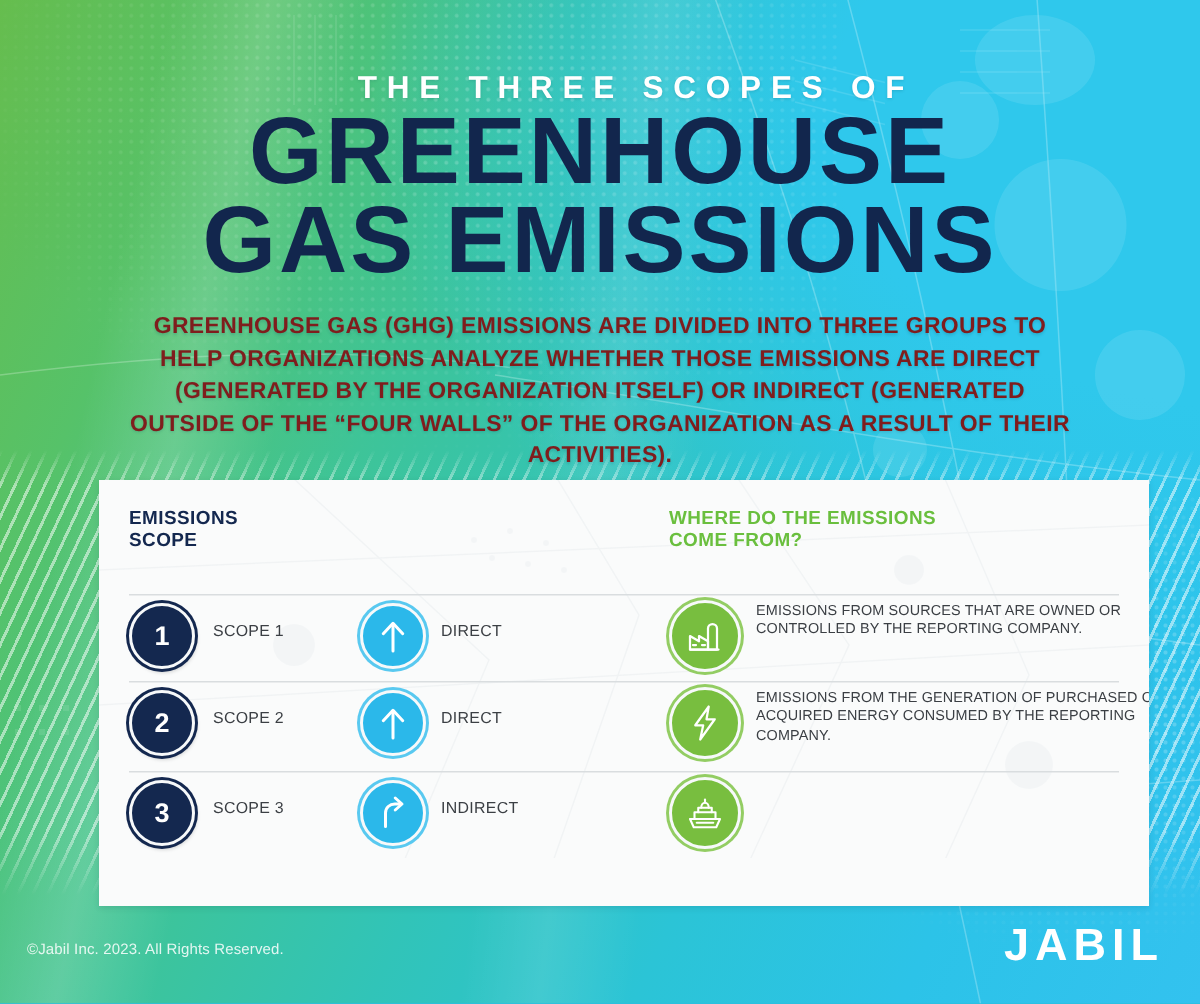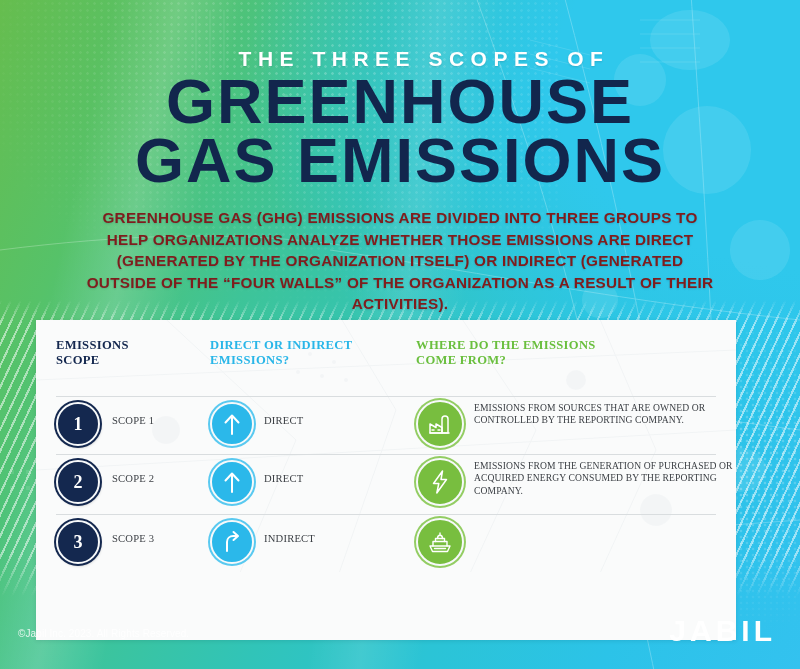--- a/index.html
+++ b/index.html
@@ -73,25 +73,24 @@
   .headline .l2{display:block;letter-spacing:2px;}
   .subhead{
     position:absolute;left:86px;width:628px;top:207px;text-align:center;
     color:#7f1d1d;font-size:15.3px;line-height:21.5px;font-weight:bold;
     letter-spacing:.25px;
     text-shadow:0 1px 2px rgba(0,70,90,.20);
   }
 
   
   .card{
-    position:absolute;left:36px;top:320px;width:700px;height:320px;
+    position:absolute;left:66px;top:320px;width:700px;height:284px;
     background:#fafbfb;
     box-shadow:0 1px 4px rgba(0,40,60,.12);
     overflow:hidden;
-    font-family:Liberation Serif, serif;
   }
   .card-art{position:absolute;inset:0;opacity:.5;}
   .card-inner{position:absolute;inset:0;}
 
   .thead{position:absolute;left:20px;top:18px;right:20px;height:46px;}
   .th{position:absolute;top:0;font-size:12.6px;font-weight:bold;line-height:14.5px;letter-spacing:.3px;}
   .th-1{left:0;color:#14284f;}
   .th-2{left:154px;color:#29b6e8;}
   .th-3{left:360px;color:#6abf3e;}
 
@@ -248,24 +247,20 @@
       </g>
     </svg>
 
     <div class="card-inner">
 
       <div class="thead">
         <div class="th th-1">
           <div>EMISSIONS</div>
           <div>SCOPE</div>
         </div>
-        <div class="th th-2">
-          <div>DIRECT OR INDIRECT</div>
-          <div>EMISSIONS?</div>
-        </div>
         <div class="th th-3">
           <div>WHERE DO THE EMISSIONS</div>
           <div>COME FROM?</div>
         </div>
       </div>
 
       <div class="rowsep sep1"></div>
       <div class="rowsep sep2"></div>
       <div class="rowsep sep3"></div>
 

